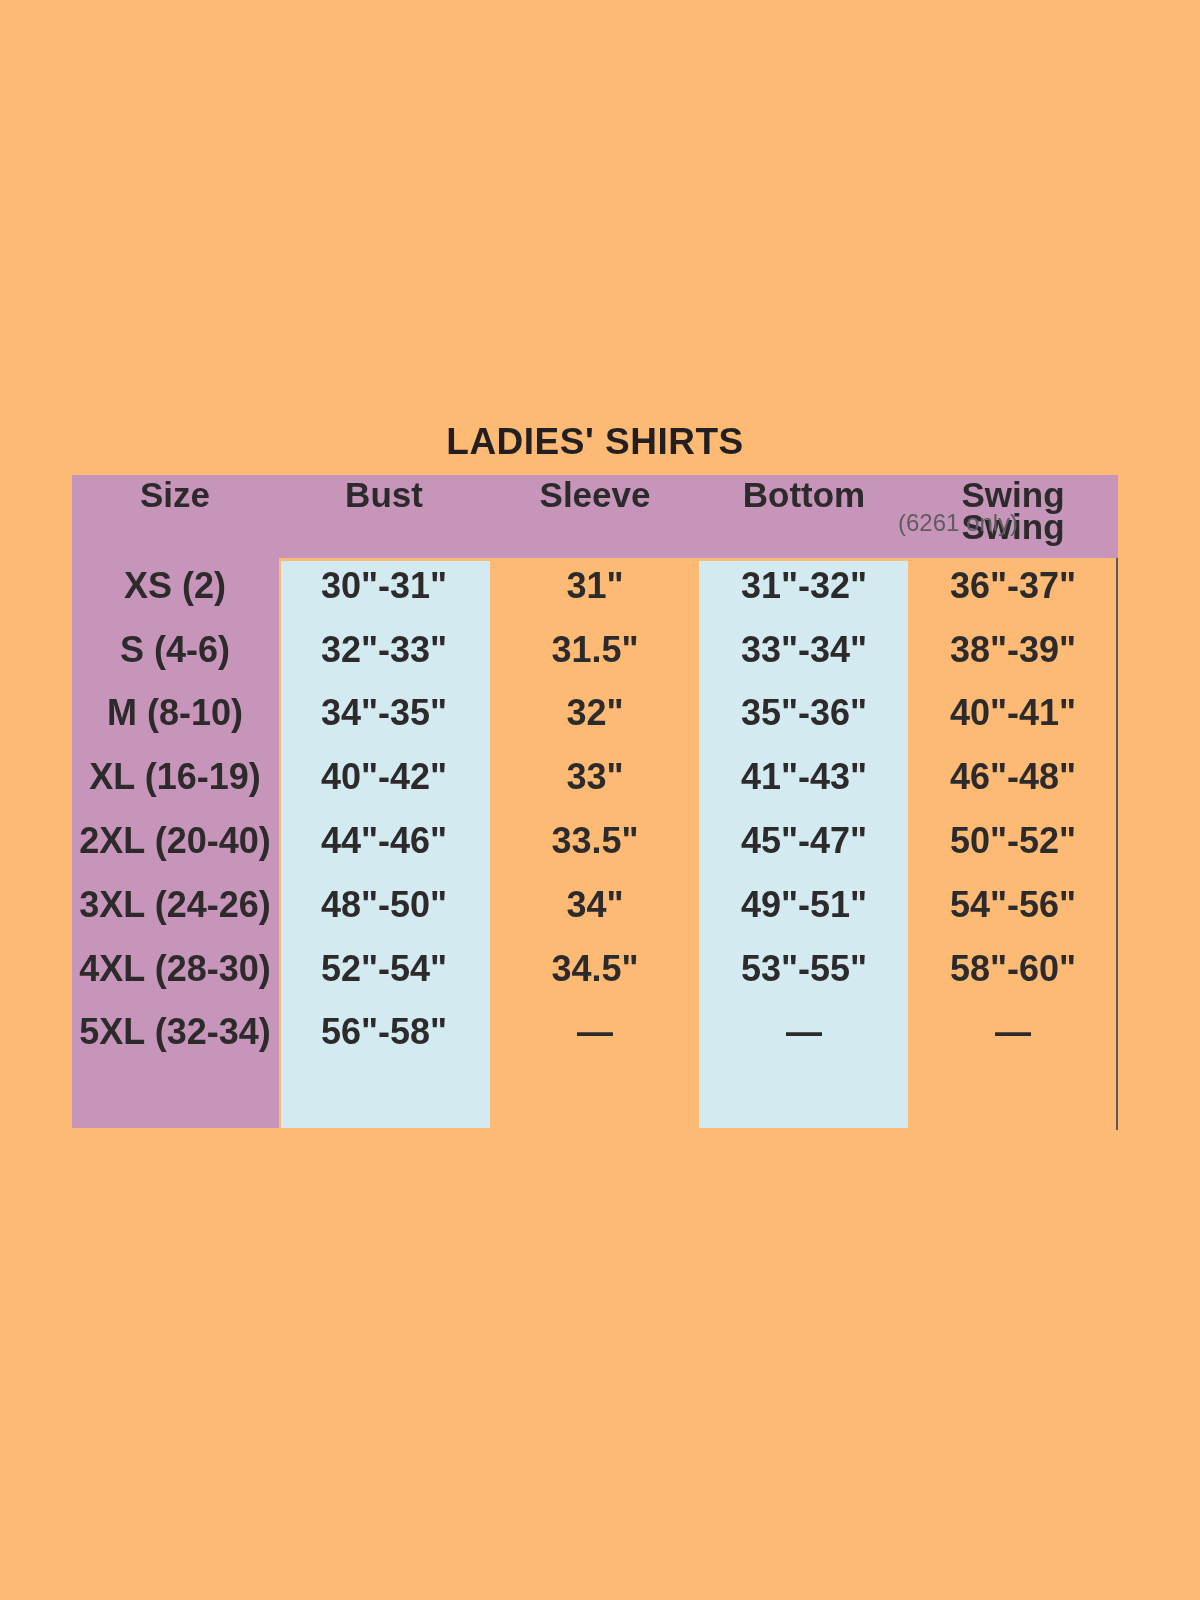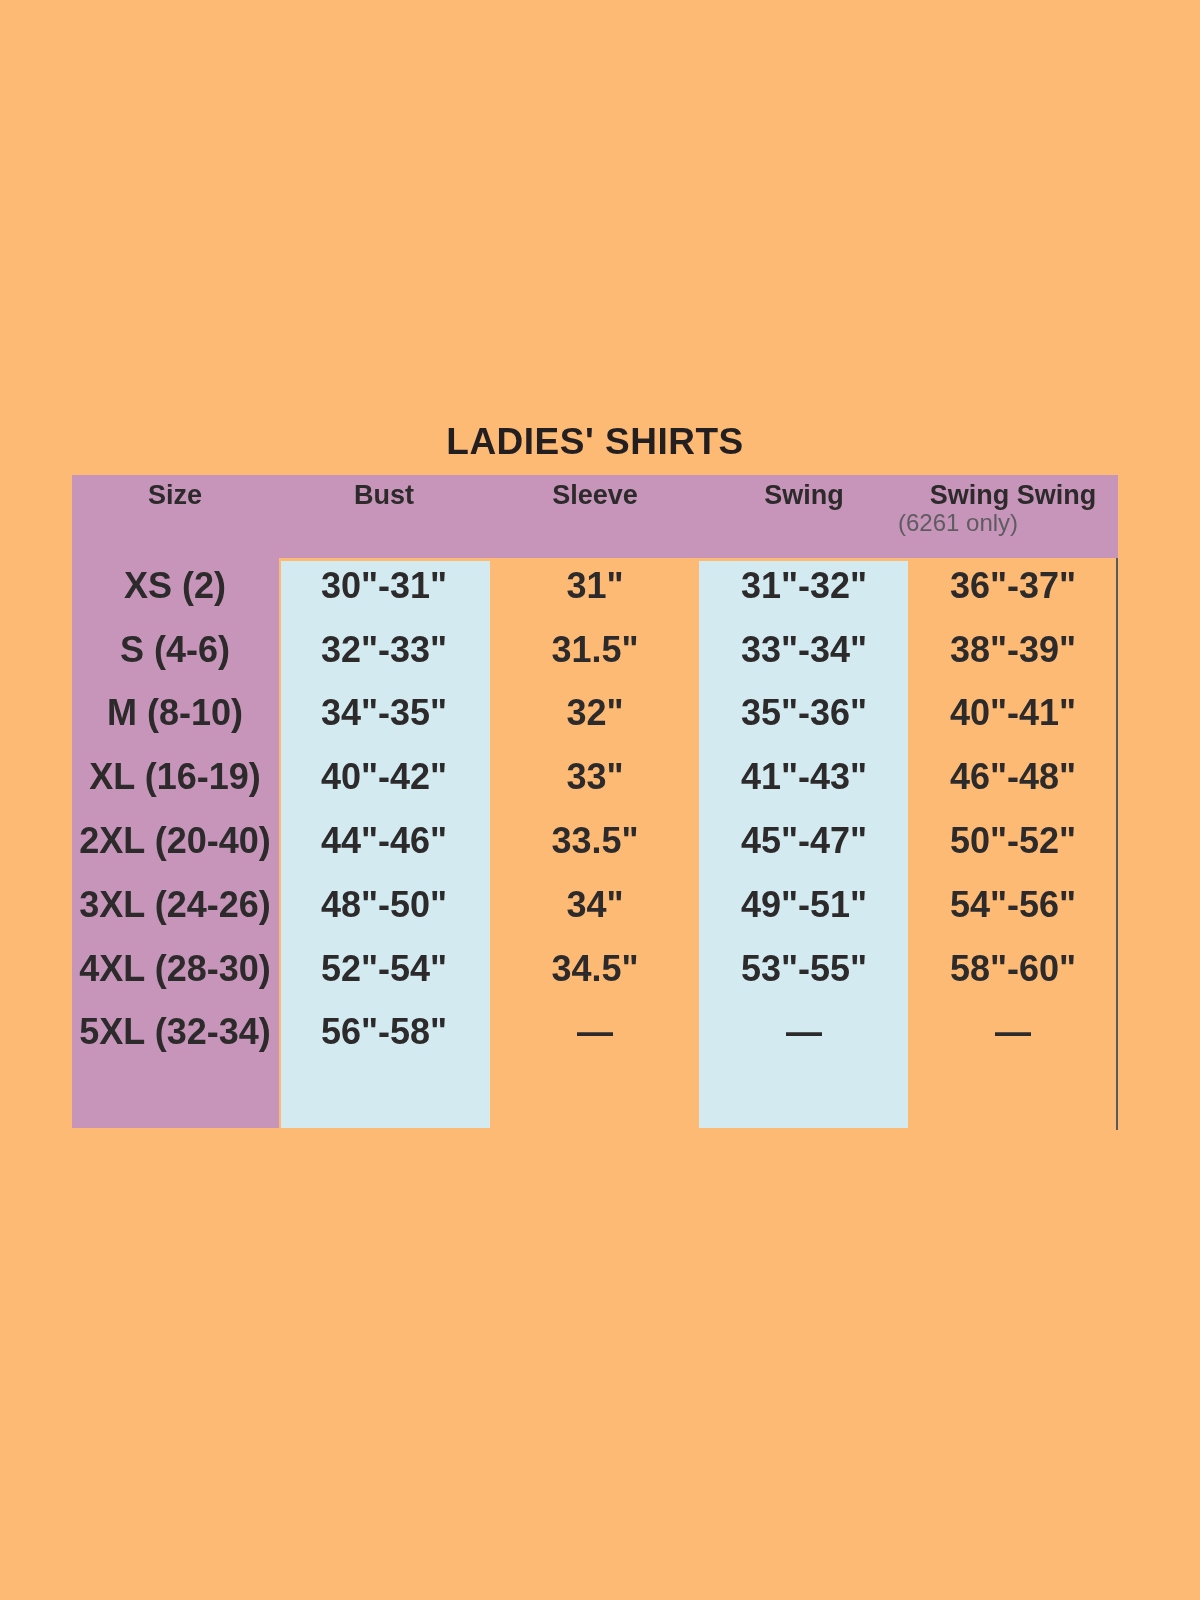--- a/index.html
+++ b/index.html
@@ -43,21 +43,21 @@
     position:absolute;
     left:1116px;top:558px;width:2px;height:572px;
     background:var(--border,#58595b);
   }
   
   .hlabel{
     position:absolute;
     top:479px;
     width:210px;
     text-align:center;
-    font-size:27px;
+    font-size:35px;
     font-weight:bold;
     line-height:32px;
   }
   .hlabel.c0{left:70px;}
   .hlabel.c1{left:279px;}
   .hlabel.c2{left:490px;}
   .hlabel.c3{left:699px;}
   .hlabel.c4{left:908px;}
   .hnote{
     position:absolute;
@@ -100,21 +100,21 @@
 
     <div class="header-band"></div>
     <div class="size-col-band"></div>
     <div class="blue-band bust"></div>
     <div class="blue-band bottom"></div>
     <div class="right-border"></div>
 
     <div class="hlabel c0">Size</div>
     <div class="hlabel c1">Bust</div>
     <div class="hlabel c2">Sleeve</div>
-    <div class="hlabel c3">Swing</div>
+    <div class="hlabel c3">Bottom</div>
     <div class="hlabel c4">Swing Swing</div>
     <div class="hnote">(6261 only)</div>
 
     <div class="rows" id="rows">
         <div class="row">
           <div class="cell col0">XS (2)</div>
           <div class="cell col1">30"-31"</div>
           <div class="cell col2">31"</div>
           <div class="cell col3">31"-32"</div>
           <div class="cell col4">36"-37"</div>

